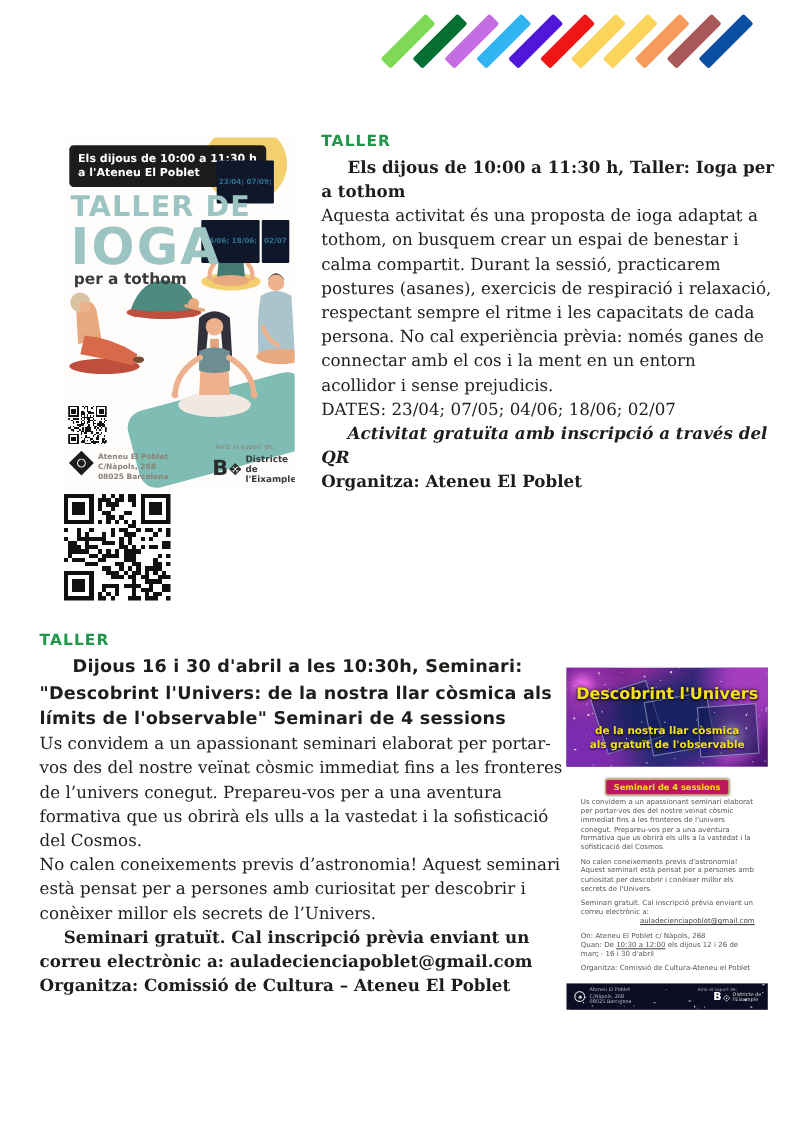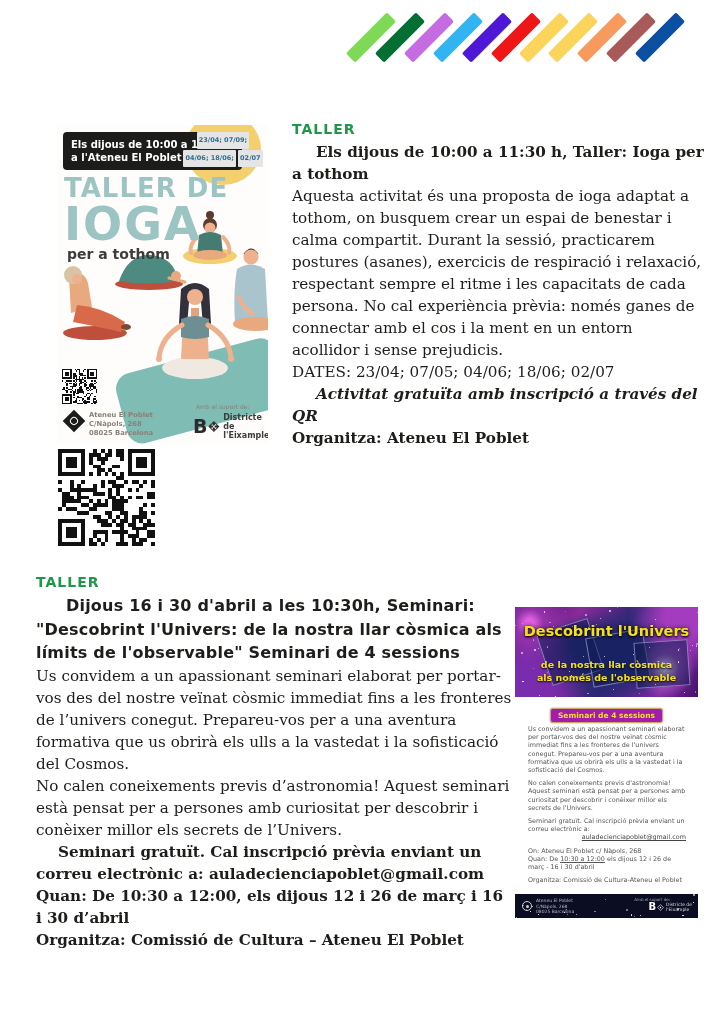--- a/index.html
+++ b/index.html
@@ -12,21 +12,21 @@
 
   
   .yoga-poster{position:absolute;left:57px;top:125px;width:211px;height:320px;overflow:hidden;background:#fffdfc;}
   .yp-art{position:absolute;left:0;top:0;width:211px;height:320px;}
   .yp-pill{position:absolute;left:6px;top:7px;background:#1c1c1a;color:#fff;border-radius:4px;
     font-family:"DejaVu Sans", "Liberation Sans", sans-serif;font-weight:bold;font-size:10px;line-height:13px;
     padding:6px 8px;z-index:3;}
   .yp-blob{position:absolute;left:128px;top:-12px;width:76px;height:72px;border-radius:50%;background:#f3cf6e;z-index:2;}
   .yp-dates{position:absolute;left:126px;top:6px;width:80px;text-align:center;z-index:3;
     font-family:"DejaVu Sans", "Liberation Sans", sans-serif;font-weight:bold;font-size:6.5px;line-height:9px;color:#2e6f8e;}
-  .yp-dates .chip{background:#e5e5e5;padding:4px 2px;border-radius:1px;display:inline-block;margin-top:1px;}
+  .yp-dates .chip{background:#0f172a;padding:15px 2px;border-radius:1px;display:inline-block;margin-top:15px;}
   .yp-t1{position:absolute;left:7px;top:48px;z-index:3;font-family:"DejaVu Sans", "Liberation Sans", sans-serif;
     font-weight:bold;font-size:26px;letter-spacing:1px;color:#9bc4c2;}
   .yp-t2{position:absolute;left:7px;top:72px;z-index:3;font-family:"DejaVu Sans", "Liberation Sans", sans-serif;
     font-weight:bold;font-size:46px;letter-spacing:2px;color:#9bc4c2;}
   .yp-sub{position:absolute;left:10px;top:121px;z-index:3;font-family:"DejaVu Sans", "Liberation Sans", sans-serif;
     font-weight:bold;font-size:14px;color:#3b3b3b;}
   .yp-notes{position:absolute;left:6px;top:207px;z-index:3;color:#e25549;
     font-family:"DejaVu Sans", "Liberation Sans", sans-serif;font-weight:bold;font-size:6.8px;line-height:8.6px;}
   .yp-notes .gap{height:4px;}
   .qr{background:#fff;}
@@ -76,21 +76,21 @@
       linear-gradient(115deg, #47106a, #8a2b9c 30%, #2c2572 55%, #7c2ba2 82%, #45106a);}
   .sp-panel{position:absolute;background:rgba(18,28,84,.55);border:1px solid rgba(220,220,255,.5);}
   .stars i{position:absolute;background:#fff;border-radius:50%;}
   .sp-title{position:absolute;left:0;top:16px;width:100%;text-align:center;z-index:2;
     font-family:"DejaVu Sans", "Liberation Sans", sans-serif;font-weight:bold;font-size:14.5px;color:#f3e11c;
     text-shadow:0 1px 2px #000, 0 0 4px rgba(0,0,0,.8);}
   .sp-sub{position:absolute;left:0;width:100%;text-align:center;z-index:2;
     font-family:"DejaVu Sans", "Liberation Sans", sans-serif;font-weight:bold;font-size:9.5px;color:#f3e11c;
     text-shadow:0 1px 2px #000;}
   .sp-badge-row{position:absolute;left:0;top:96px;width:100%;text-align:center;}
-  .sp-badge{display:inline-block;background:#a21caf;border:1px solid #c9a86a;border-radius:3px;
+  .sp-badge{display:inline-block;background:#be185d;border:1px solid #c9a86a;border-radius:3px;
     padding:2px 7px;font-family:"DejaVu Sans", "Liberation Sans", sans-serif;font-weight:bold;
     font-size:7.5px;color:#f3e11c;box-shadow:0 0 2px rgba(0,0,0,.4);}
   .sp-body{position:absolute;left:13px;top:118px;width:158px;color:#555;
     font-family:"DejaVu Sans", "Liberation Sans", sans-serif;font-size:6.4px;line-height:8.2px;}
   .sp-body p{margin:0 0 5px 0;}
   .sp-email{display:block;text-align:right;text-decoration:underline;color:#444;}
   .sp-meta{margin-bottom:0 !important;}
   .sp-underline{text-decoration:underline;}
   .sp-footer{position:absolute;left:0;bottom:0;width:183px;height:24px;background:#0b0e22;overflow:hidden;}
   .sp-f-badge{position:absolute;left:7px;top:7px;width:10px;height:10px;border:1px solid #cfcfcf;border-radius:50%;box-sizing:border-box;}
@@ -807,32 +807,31 @@
     <p class="p-cta">Activitat gratuïta amb inscripció a través del QR</p>
     <p class="p-org">Organitza: Ateneu El Poblet</p>
   </div>
 
   <div class="sec sec2">
     <div class="sec-heading">TALLER</div>
     <p class="p-title2"><span class="indent"></span><span>Dijous 16 i 30 d'abril a les 10:30h, Seminari:</span><br><span>"Descobrint l'Univers: de la nostra llar còsmica als límits de l'observable" Seminari de 4 sessions</span></p>
     <p class="p-body">Us convidem a un apassionant seminari elaborat per portar-vos des del nostre veïnat còsmic immediat fins a les fronteres de l’univers conegut. Prepareu-vos per a una aventura formativa que us obrirà els ulls a la vastedat i la sofisticació del Cosmos.</p>
     <p class="p-body">No calen coneixements previs d’astronomia! Aquest seminari està pensat per a persones amb curiositat per descobrir i conèixer millor els secrets de l’Univers.</p>
     <p class="p-cta2">Seminari gratuït. Cal inscripció prèvia enviant un correu electrònic a: auladecienciapoblet@gmail.com</p>
-    <p class="p-bold">Quan: De 10:30 a 12:00, els dijous 12 i 26 de març i 16 i 30 d’abril</p>
     <p class="p-bold">Organitza: Comissió de Cultura – Ateneu El Poblet</p>
   </div>
 
   <div class="sem-poster">
     <div class="sp-image stars">
       <div class="sp-panel" style="left:28px;top:18px;width:52px;height:52px;transform:rotate(-18deg);"></div>
       <div class="sp-panel" style="left:74px;top:26px;width:56px;height:48px;transform:rotate(-10deg);"></div>
       <div class="sp-panel" style="left:120px;top:34px;width:52px;height:44px;transform:rotate(-4deg);"></div>
       <div class="sp-title">Descobrint l'Univers</div>
       <div class="sp-sub" style="top:52px;">de la nostra llar còsmica</div>
-      <div class="sp-sub" style="top:65px;">als només de l'observable</div>
+      <div class="sp-sub" style="top:65px;">als gratuït de l'observable</div>
     <i style="left:83.1%;top:20.8%;width:0.8px;height:0.8px;opacity:0.80"></i>
         <i style="left:45.6%;top:63.4%;width:1.5px;height:1.5px;opacity:0.49"></i>
         <i style="left:98.9%;top:40.3%;width:1.7px;height:1.7px;opacity:0.46"></i>
         <i style="left:9.9%;top:67.9%;width:1.0px;height:1.0px;opacity:0.41"></i>
         <i style="left:0.2%;top:20.5%;width:0.8px;height:0.8px;opacity:0.67"></i>
         <i style="left:33.0%;top:30.5%;width:1.7px;height:1.7px;opacity:0.61"></i>
         <i style="left:21.0%;top:20.9%;width:0.8px;height:0.8px;opacity:0.89"></i>
         <i style="left:64.3%;top:52.3%;width:1.3px;height:1.3px;opacity:0.85"></i>
         <i style="left:27.5%;top:3.9%;width:0.9px;height:0.9px;opacity:0.43"></i>
         <i style="left:22.0%;top:99.0%;width:0.4px;height:0.4px;opacity:0.89"></i>

